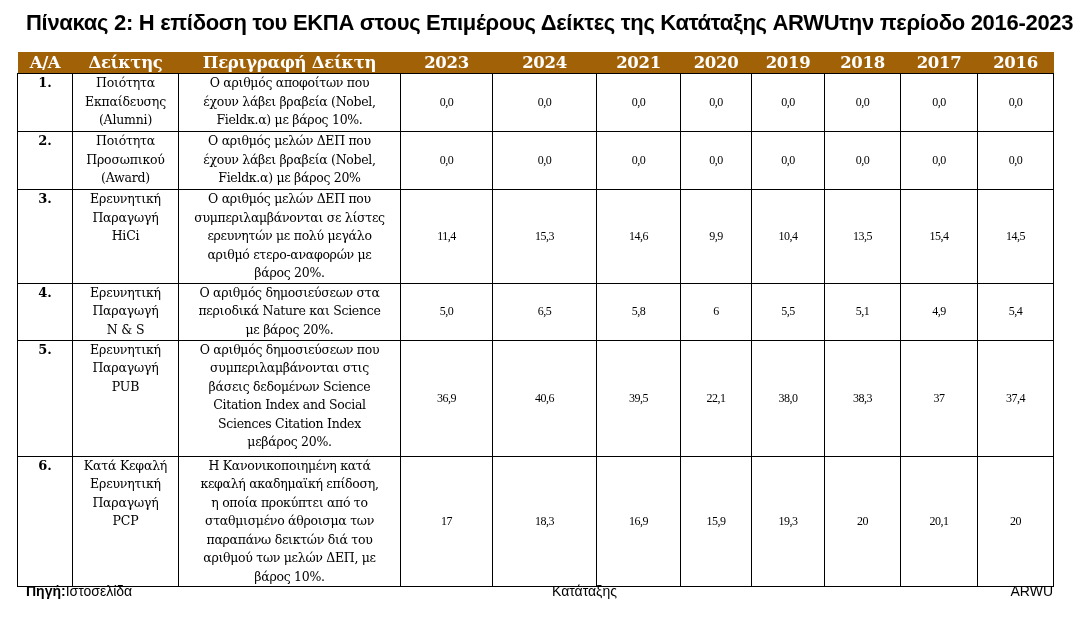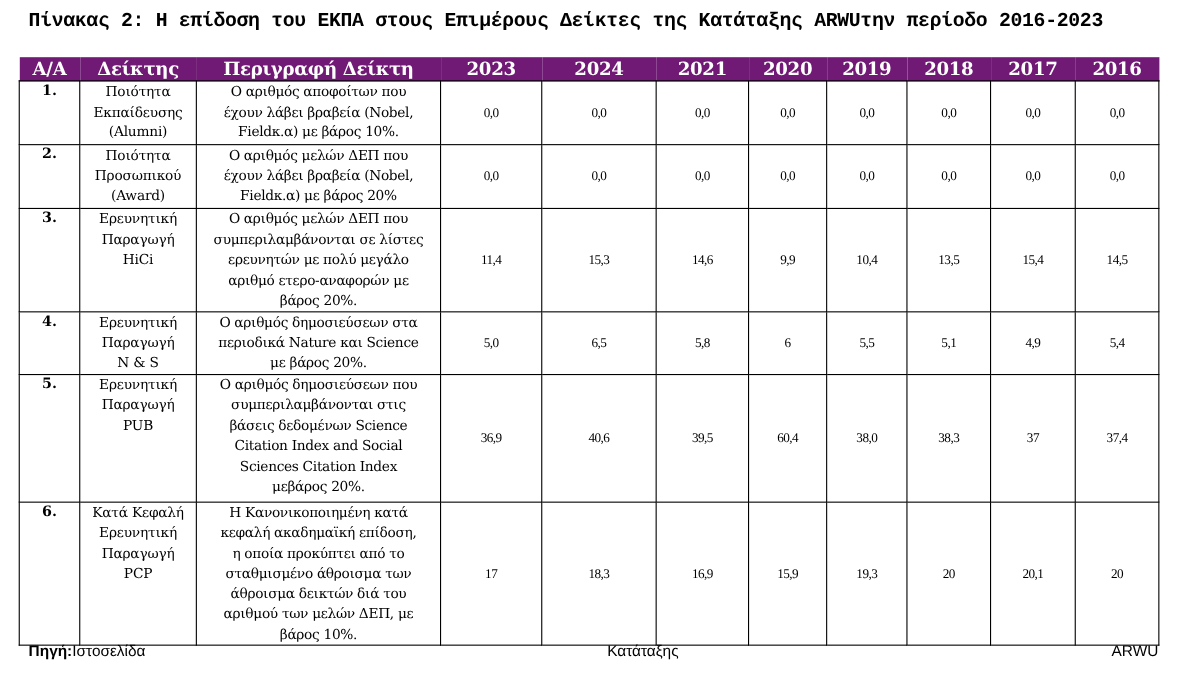--- a/index.html
+++ b/index.html
@@ -1,19 +1,19 @@
 <!DOCTYPE html>
 <html><head>
 <meta charset="utf-8">
 <style>
   html, body { margin:0; padding:0; background:#ffffff; }
   body { width:1075px; height:622px; position:relative; overflow:hidden; font-family:"DejaVu Serif", serif; color:#000; }
-  .title { position:absolute; left:26px; top:10px; font-family:Liberation Mono, monospace; font-weight:bold; font-size:18px; letter-spacing:-0.3px; white-space:nowrap; }
+  .title { position:absolute; left:26px; top:10px; font-family:Liberation Sans, sans-serif; font-weight:bold; font-size:22px; letter-spacing:-0.3px; white-space:nowrap; }
   table { position:absolute; left:17px; top:52px; border-collapse:collapse; table-layout:fixed; width:1036px; }
-  th { background:#701a75; color:#fff; font-family:"DejaVu Serif", serif; font-weight:bold; font-size:16.5px; height:21px; padding:0; line-height:21px; text-align:center; border:none; letter-spacing:-0.3px; }
+  th { background:#a16207; color:#fff; font-family:"DejaVu Serif", serif; font-weight:bold; font-size:16.5px; height:21px; padding:0; line-height:21px; text-align:center; border:none; letter-spacing:-0.3px; }
   td { border:1.5px solid #000; text-align:center; vertical-align:middle; padding:0 2px; font-size:13px; line-height:18.5px; }
   td.aa { font-weight:bold; vertical-align:top; font-size:13px; }
   td.ind { vertical-align:top; font-family:"DejaVu Serif", serif; font-size:12.5px; line-height:18.5px; letter-spacing:-0.2px; }
   td.desc { vertical-align:top; font-family:"DejaVu Serif", serif; font-size:12.5px; line-height:18.5px; letter-spacing:-0.3px;margin-left:47px; }
   td.val { font-family:Liberation Serif, serif; font-size:12px; letter-spacing:-0.5px;margin-top:24px; }
   .footer { position:absolute; top:583px; font-family:"Liberation Sans", sans-serif; font-size:14px; }
   .footer b { font-weight:bold; }
 </style>
 </head>
 <body>
@@ -147,40 +147,40 @@
           <div>Ο αριθμός δημοσιεύσεων που</div>
           <div>συμπεριλαμβάνονται στις</div>
           <div>βάσεις δεδομένων Science</div>
           <div>Citation Index and Social</div>
           <div>Sciences Citation Index</div>
           <div>μεβάρος 20%.</div>
         </td>
         <td class="val">36,9</td>
         <td class="val">40,6</td>
         <td class="val">39,5</td>
-        <td class="val">60,4</td>
+        <td class="val">22,1</td>
         <td class="val">38,0</td>
         <td class="val">38,3</td>
         <td class="val">37</td>
         <td class="val">37,4</td>
       </tr>
       <tr style="height: 128px;">
         <td class="aa">6.</td>
         <td class="ind">
           <div>Κατά Κεφαλή</div>
           <div>Ερευνητική</div>
           <div>Παραγωγή</div>
           <div>PCP</div>
         </td>
         <td class="desc">
           <div>Η Κανονικοποιημένη  κατά</div>
           <div>κεφαλή ακαδημαϊκή επίδοση,</div>
           <div>η οποία προκύπτει από το</div>
           <div>σταθμισμένο άθροισμα των</div>
-          <div>άθροισμα δεικτών διά του</div>
+          <div>παραπάνω δεικτών διά του</div>
           <div>αριθμού των μελών ΔΕΠ, με</div>
           <div>βάρος 10%.</div>
         </td>
         <td class="val">17</td>
         <td class="val">18,3</td>
         <td class="val">16,9</td>
         <td class="val">15,9</td>
         <td class="val">19,3</td>
         <td class="val">20</td>
         <td class="val">20,1</td>

